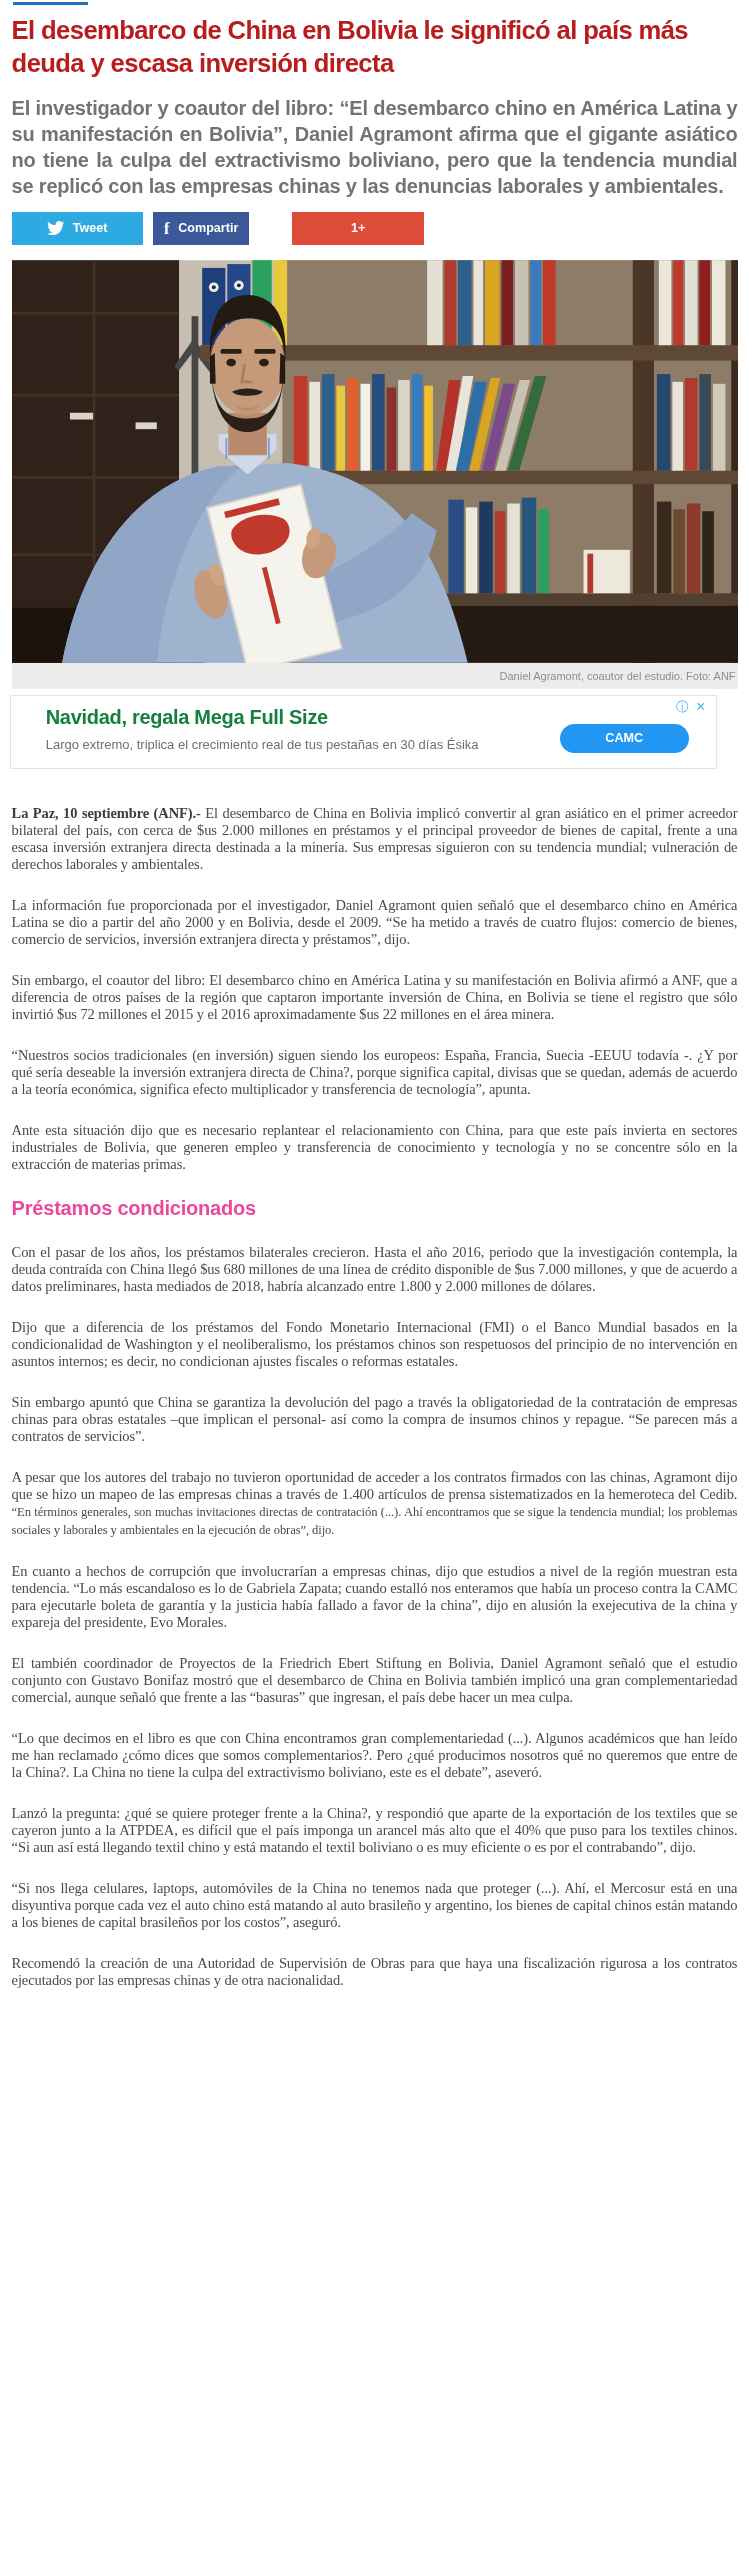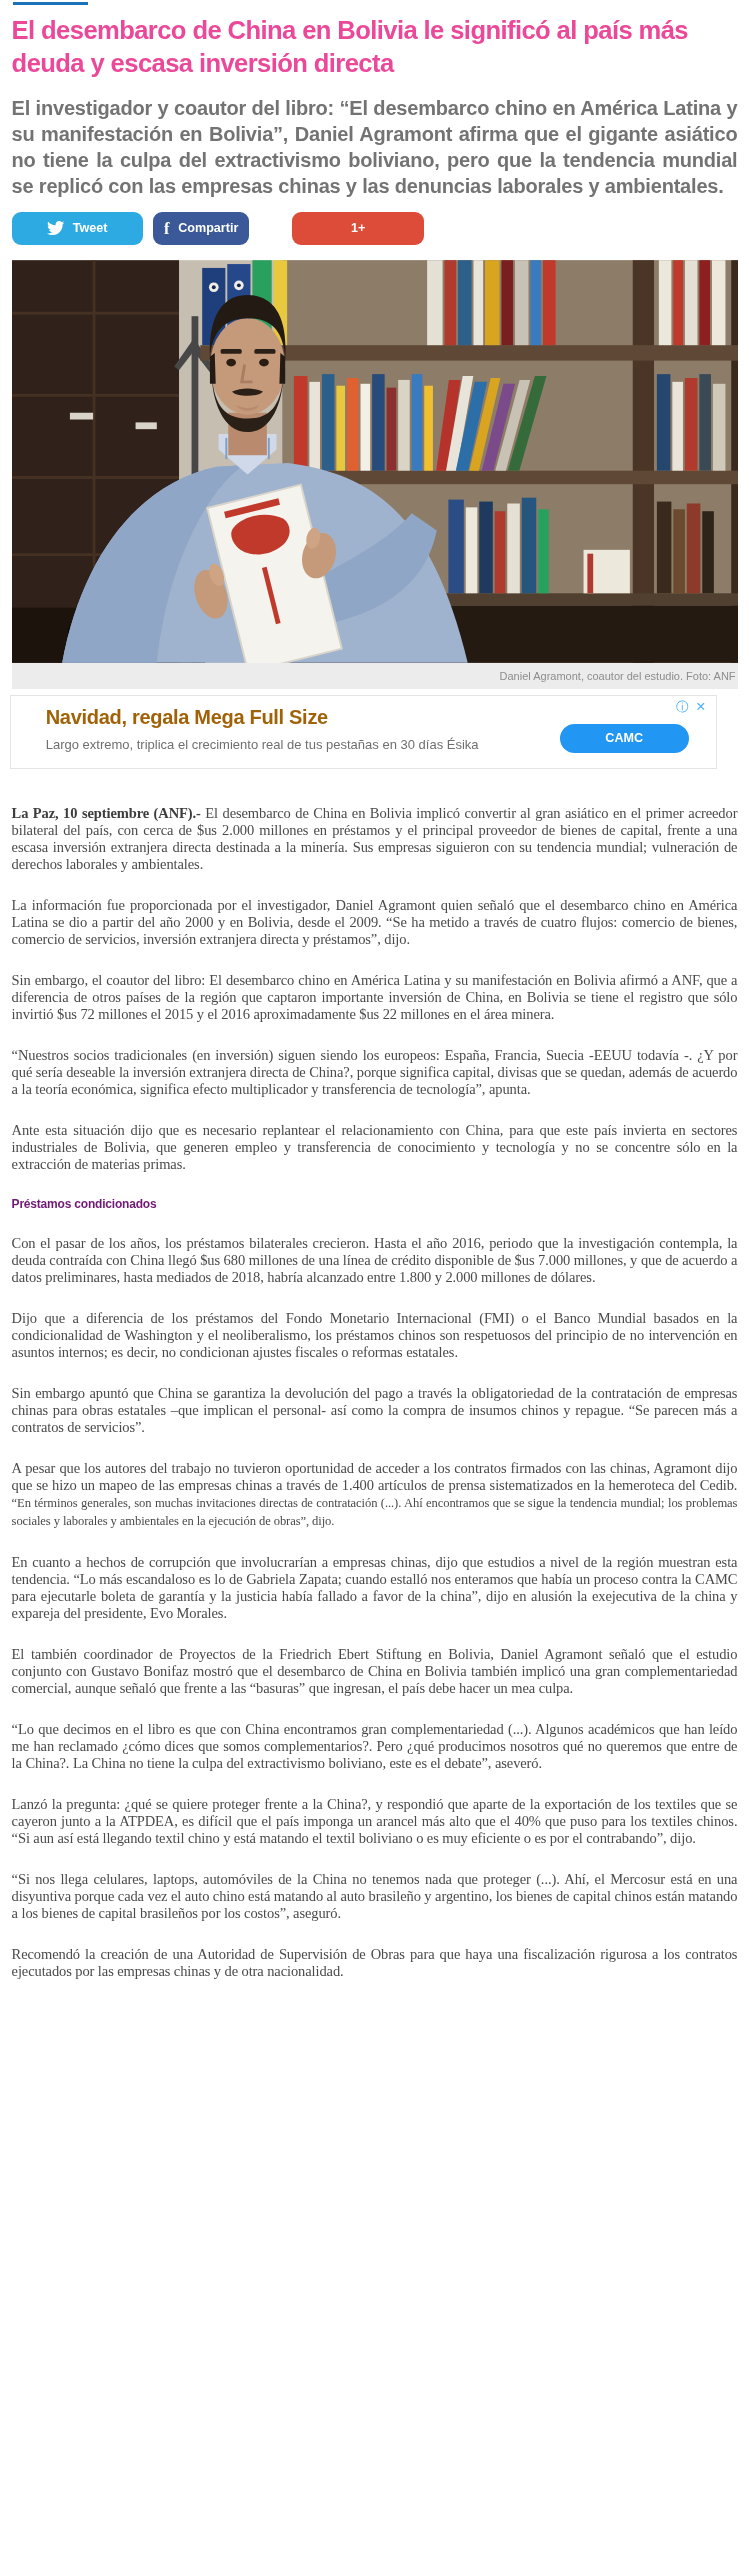--- a/index.html
+++ b/index.html
@@ -7,64 +7,64 @@
   body {
     width:749px; min-height:2576px; margin:0 auto;
     font-family:"Liberation Sans","DejaVu Sans",sans-serif;
     -webkit-font-smoothing:antialiased;
   }
   .content { padding:0 11.6px; }
 
   .top-line { width:75px; height:2.9px; background:#1d71b8; margin:1.9px 0 0 12.6px; }
 
   h1.title {
-    margin:9.7px 0 0; color:#ec4899; font-size:25.6px; line-height:33px;
+    margin:9.7px 0 0; color:#b91c1c; font-size:25.6px; line-height:33px;
     font-weight:700; letter-spacing:-0.6px;
   }
   .lead {
     margin-top:14.5px; color:#737373; font-size:20px; line-height:26px;
     letter-spacing:-0.2px; text-align:justify;font-weight:bold;
   }
 
   .share-row { margin-top:12.6px; display:flex; align-items:center; }
   .share-btn {
-    height:33px; border:none; border-radius:9px; color:#fff; cursor:pointer;
+    height:33px; border:none; border-radius:0; color:#fff; cursor:pointer;
     font-family:inherit; font-weight:700; font-size:12.6px;
     display:flex; align-items:center; justify-content:center; gap:8.7px;
   }
   .btn-tweet { width:131px; background:#2caae1; }
   .btn-fb    { width:96px;  background:#3b5998; margin-left:10.6px; }
   .btn-gp    { width:132px; background:#dd4b39; margin-left:43px; }
   .fb-glyph  { font-family:"Liberation Serif","DejaVu Serif",serif; font-size:16.4px; font-weight:700; position:relative; top:1px; }
 
   figure.photo { margin-top:15.4px; }
   figure.photo svg { display:block; width:726px; height:403px; }
   .caption-bar {
     width:726px; height:26px; background:#ececec;
     display:flex; align-items:center; justify-content:flex-end;
     padding-right:2px; font-size:11px; color:#8d8d8d;
   }
 
   .ad {
     position:relative; margin:5.8px 0 0 -1.9px; width:707px; height:74px;
     background:#fff; border:1px solid #e4e4e4;
   }
-  .ad-title { position:absolute; left:35px; top:10.6px; font-size:20px; font-weight:700; color:#a16207; letter-spacing:-0.3px; }
+  .ad-title { position:absolute; left:35px; top:10.6px; font-size:20px; font-weight:700; color:#15803d; letter-spacing:-0.3px; }
   .ad-sub   { position:absolute; left:35px; top:41px; font-size:13px; color:#6f6f6f; }
   .ad-cta {
     position:absolute; right:27px; top:28px; width:129px; height:29px;
     border:none; border-radius:15.4px; background:#2196f3; color:#fff;
     font-family:inherit; font-weight:700; font-size:12.6px; cursor:pointer;
   }
   .ad-icons { position:absolute; top:2.9px; right:9.7px; color:#49aef7; font-size:12.6px; display:flex; gap:6.8px; }
   .ad-icons span { cursor:pointer; }
 
   .article { margin-top:36px; color:#4a4a4a; font-size:14.5px; }
   .article p { margin:0 0 24px; line-height:17px; text-align:justify; letter-spacing:-0.1px;font-family:Liberation Serif, serif; }
-  .article h3 { margin:3.9px 0 24px; font-size:12px; color:#701a75; letter-spacing:-0.2px; }
+  .article h3 { margin:3.9px 0 24px; font-size:20px; color:#ec4899; letter-spacing:-0.2px; }
   .article .b { font-weight:700; color:#3d3d3d; }
   .article .small { font-size:12.6px; }
 </style>
 </head>
 <body>
 
 <div class="top-line"></div>
 
 <div class="content">
   <h1 class="title">El desembarco de China en Bolivia le significó al país más deuda y escasa inversión directa</h1>

